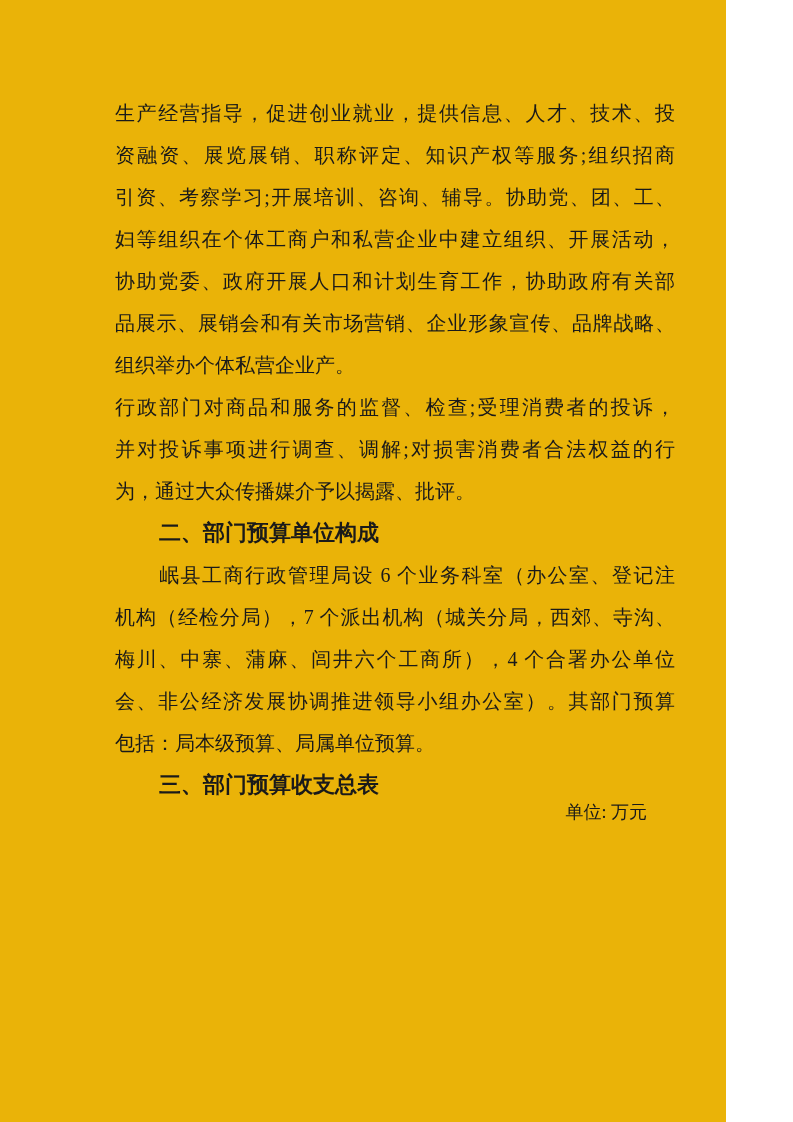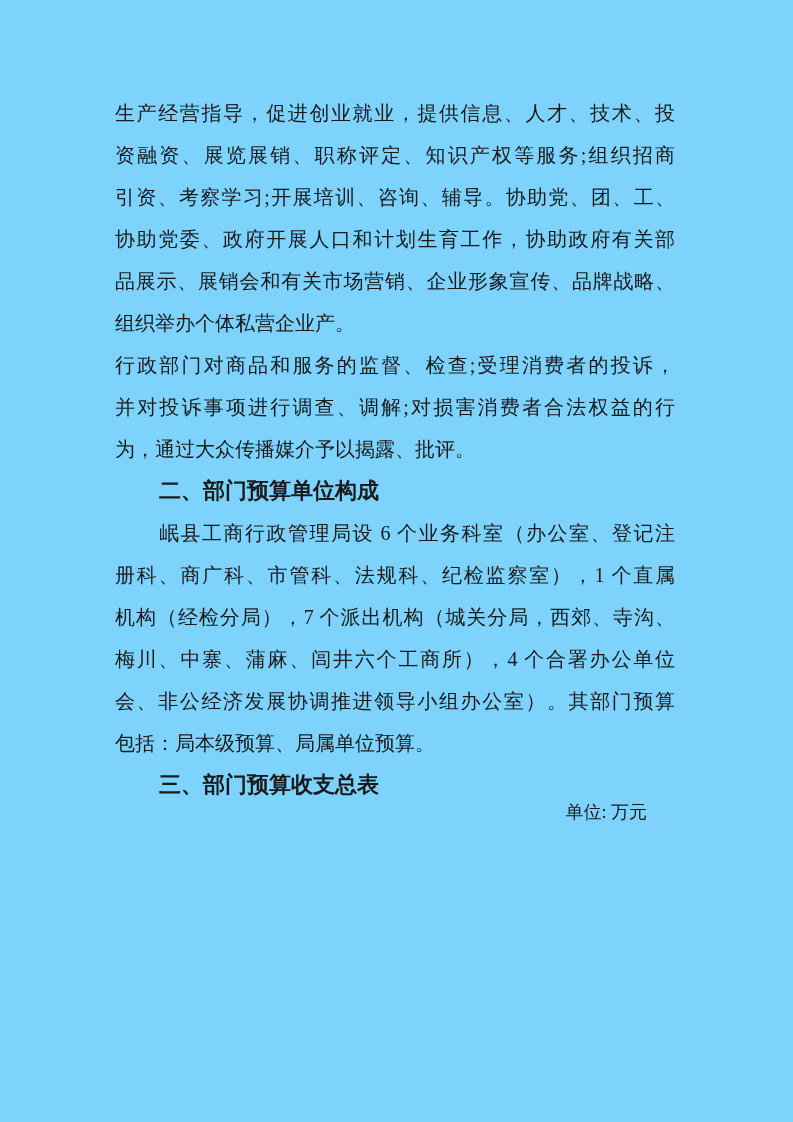--- a/index.html
+++ b/index.html
@@ -1,19 +1,19 @@
 <!DOCTYPE html>
 <html><head>
 <meta charset="utf-8">
 <style>
   html,body{margin:0;padding:0;background:#ffffff;}
   .page{
     position:relative;
-    width:793px;height:1122px;
-    background:#7dd3fc;
+    width:726px;height:1122px;
+    background:#eab308;
     color:#1a1a1a;
     font-family:"Liberation Serif","DejaVu Serif",serif;
     overflow:hidden;
   }
   .doc{
     position:absolute;
     left:115px;top:92px;
     width:560px;
   }
   .line{
@@ -50,33 +50,33 @@
 </style>
 </head>
 <body>
 
 <div class="page">
   <div class="doc">
       <div class="para">
         <div class="line indent-none">生产经营指导，促进创业就业，提供信息、人才、技术、投</div>
         <div class="line">资融资、展览展销、职称评定、知识产权等服务;组织招商</div>
         <div class="line">引资、考察学习;开展培训、咨询、辅导。协助党、团、工、</div>
+        <div class="line">妇等组织在个体工商户和私营企业中建立组织、开展活动，</div>
         <div class="line">协助党委、政府开展人口和计划生育工作，协助政府有关部</div>
         <div class="line">品展示、展销会和有关市场营销、企业形象宣传、品牌战略、</div>
         <div class="line last">组织举办个体私营企业产。</div>
       </div>
       <div class="para">
         <div class="line">行政部门对商品和服务的监督、检查;受理消费者的投诉，</div>
         <div class="line">并对投诉事项进行调查、调解;对损害消费者合法权益的行</div>
         <div class="line last">为，通过大众传播媒介予以揭露、批评。</div>
       </div>
       <div class="heading">二、部门预算单位构成</div>
       <div class="para">
         <div class="line indent-normal">岷县工商行政管理局设 6 个业务科室（办公室、登记注</div>
-        <div class="line">册科、商广科、市管科、法规科、纪检监察室），1 个直属</div>
         <div class="line">机构（经检分局），7 个派出机构（城关分局，西郊、寺沟、</div>
         <div class="line">梅川、中寨、蒲麻、闾井六个工商所），4 个合署办公单位</div>
         <div class="line">会、非公经济发展协调推进领导小组办公室）。其部门预算</div>
         <div class="line last">包括：局本级预算、局属单位预算。</div>
       </div>
       <div class="heading">三、部门预算收支总表</div>
       <div class="unit-note">单位: 万元</div>
     </div>
 </div>
 

